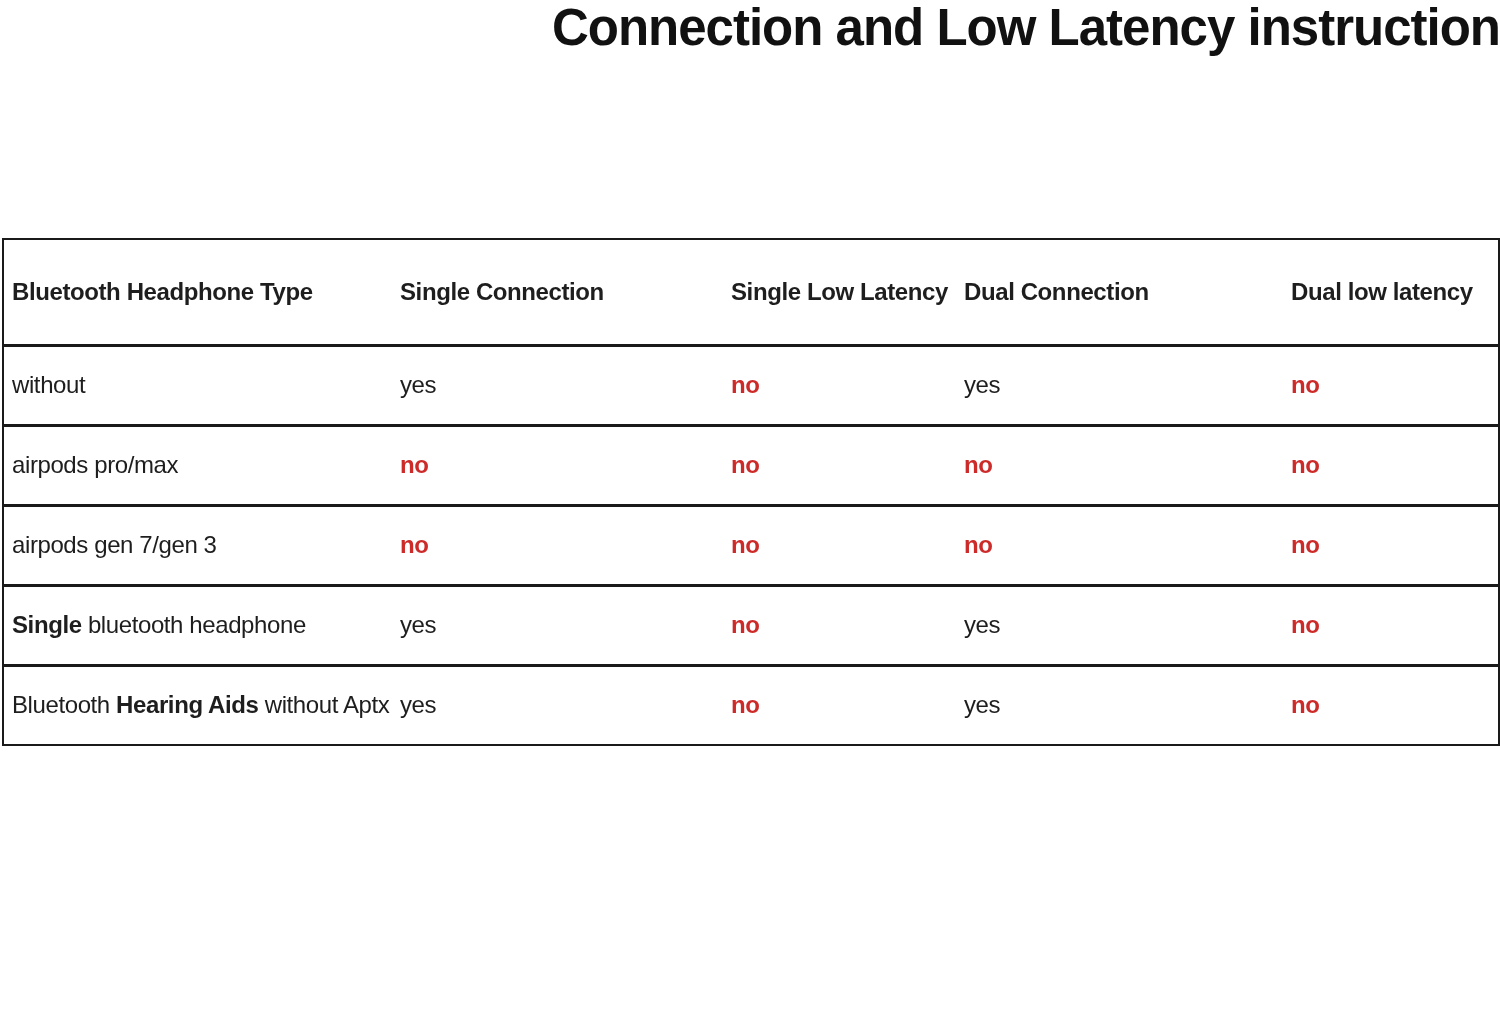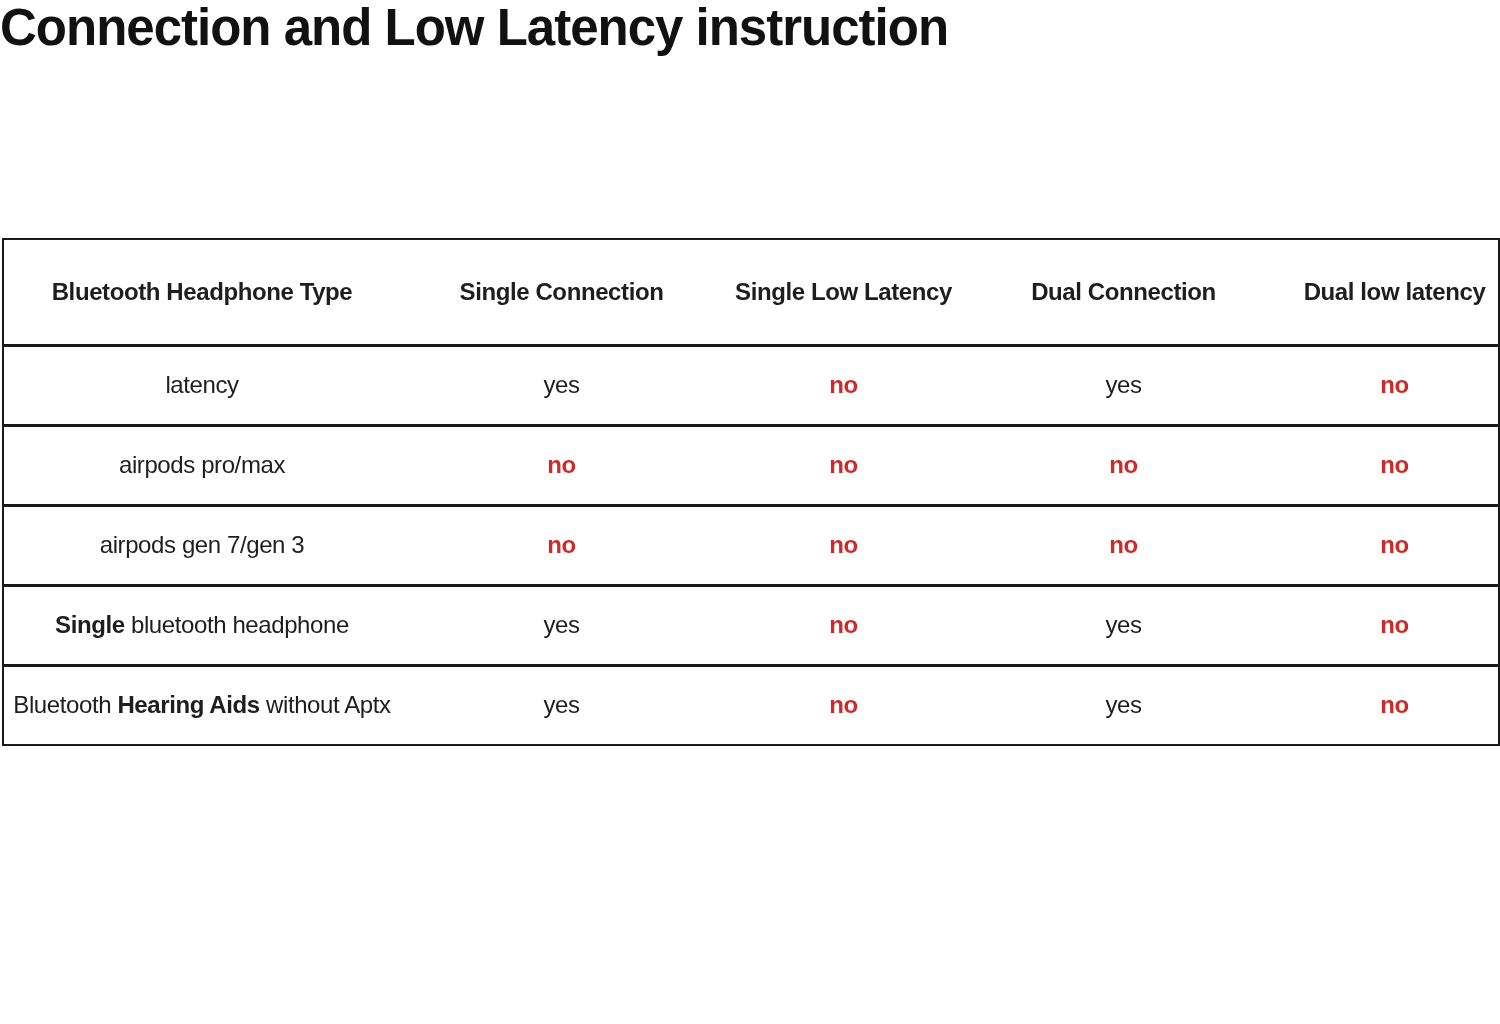--- a/index.html
+++ b/index.html
@@ -8,21 +8,21 @@
     padding: 0;
     width: 1500px;
     height: 1024px;
     background: #ffffff;
     font-family: "Liberation Sans", "DejaVu Sans", sans-serif;
     overflow: hidden;
   }
   .page-title {
     margin: 0;
     padding-top: 2px;
-    text-align: left;
+    text-align: right;
     font-size: 51px;
     font-weight: bold;
     letter-spacing: -1px;
     line-height: 1.0;
     color: #111111;
   }
   .table-wrap {
     position: absolute;
     top: 238px;
     left: 2px;
@@ -35,21 +35,21 @@
     table-layout: fixed;
   }
   col.c1 { width: 389px; }
   col.c2 { width: 331px; }
   col.c3 { width: 233px; }
   col.c4 { width: 327px; }
   col.c5 { width: 216px; }
   thead tr { height: 106px; }
   tbody tr { height: 80px; border-top: 3px solid var(--border, #1a1a1a); }
   th, td {
-    text-align: center;
+    text-align: left;
     vertical-align: middle;
     padding: 0 0 0 8px;
     font-size: 24px;
     letter-spacing: -0.4px;
     color: var(--text, #1e1e1e);
     white-space: nowrap;
     overflow: visible;
   }
   th { font-weight: bold; }
   td { font-weight: normal; }
@@ -74,21 +74,21 @@
       <tr>
           <th>Bluetooth Headphone Type</th>
           <th>Single Connection</th>
           <th>Single Low Latency</th>
           <th>Dual Connection</th>
           <th>Dual low latency</th>
         </tr>
     </thead>
     <tbody>
         <tr>
-          <td><span>latency</span></td>
+          <td><span>without</span></td>
           <td>yes</td>
           <td class="red">no</td>
           <td>yes</td>
           <td class="red">no</td>
         </tr>
         <tr>
           <td><span>airpods pro/max</span></td>
           <td class="red">no</td>
           <td class="red">no</td>
           <td class="red">no</td>

